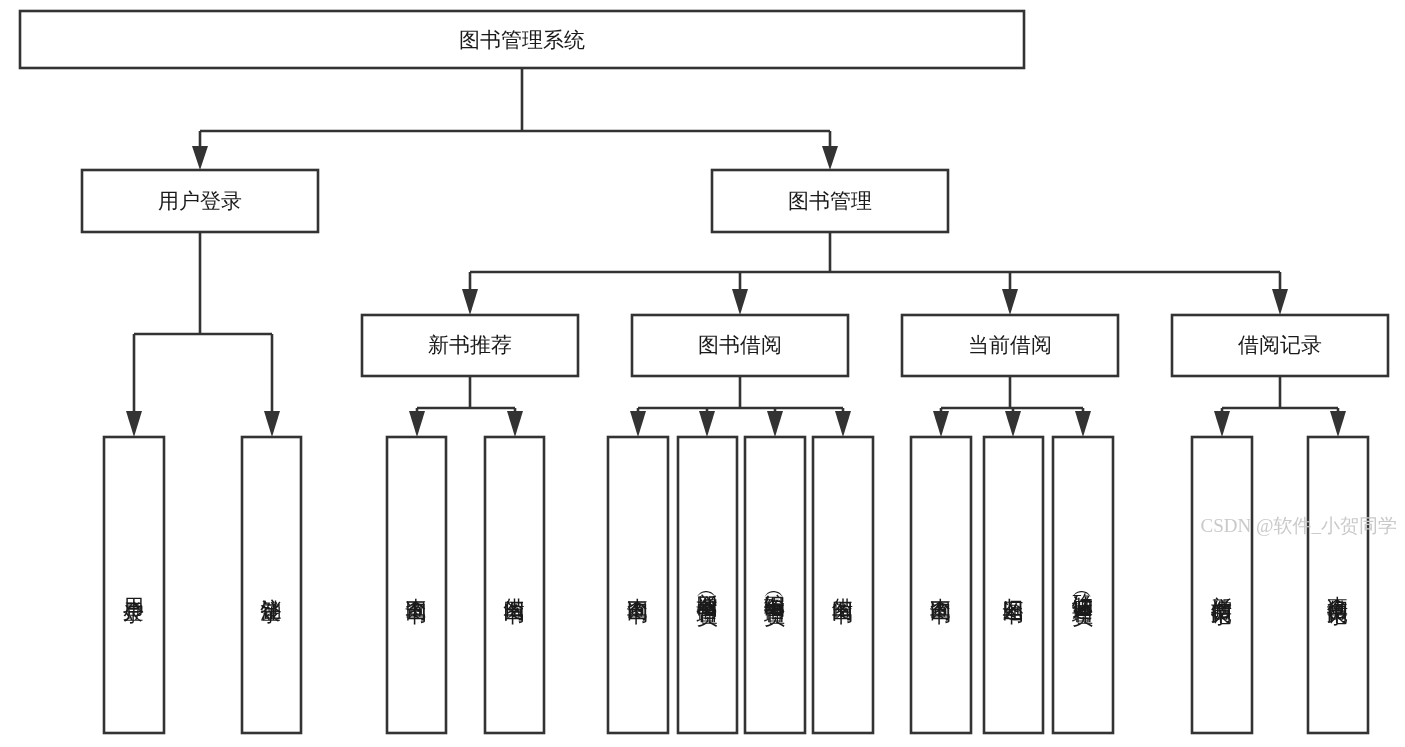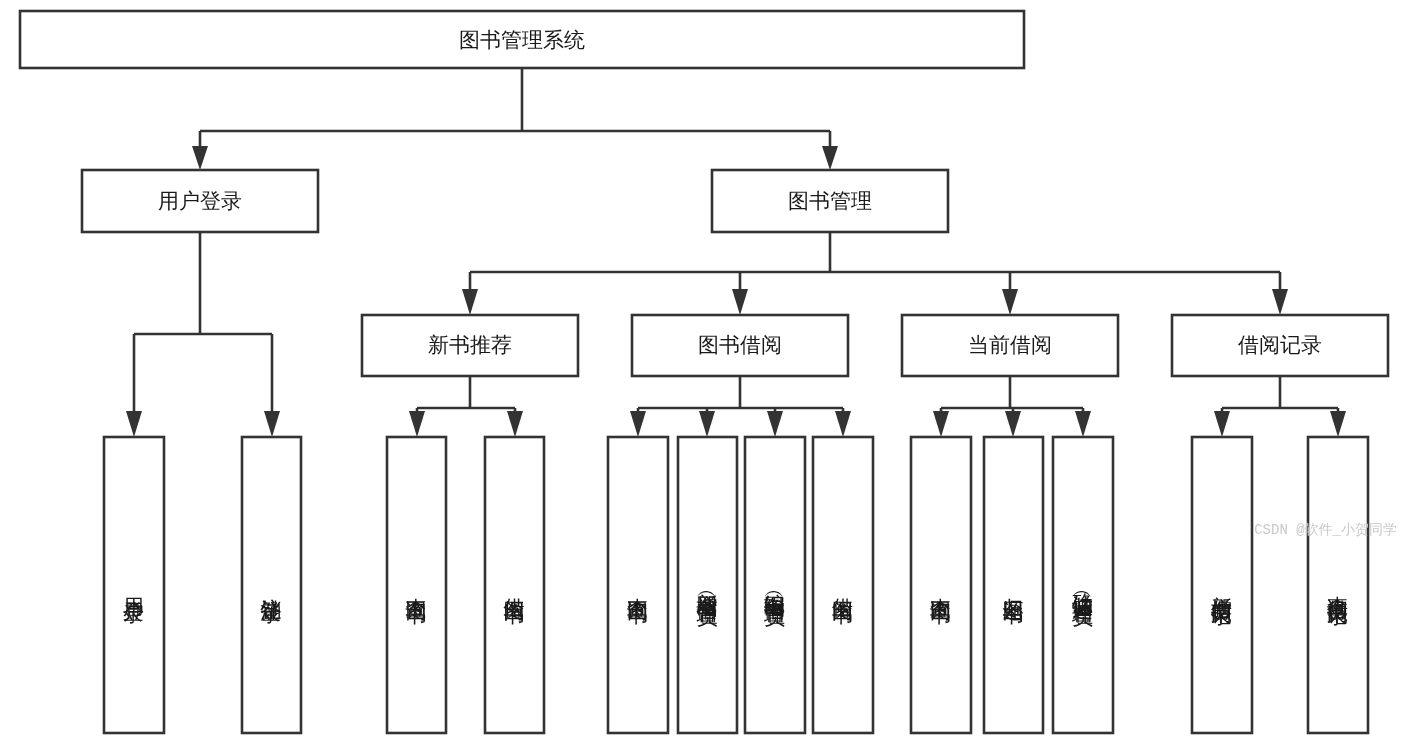--- a/index.html
+++ b/index.html
@@ -67,22 +67,22 @@
     fill: none;
     stroke-linecap: butt;
   }
   .arrow-head {
     fill: #333333;
   }
   .watermark {
     position: absolute;
     right: 8px;
     bottom: 6px;
-    font-family: Liberation Mono, monospace;
-    font-size: 14px;
+    font-family: Liberation Serif, serif;
+    font-size: 19px;
     color: #c9c9c9;
     white-space: nowrap;
     pointer-events: none;
   }
 </style>
 </head>
 <body>
 
 <div id="diagram-root">
 

